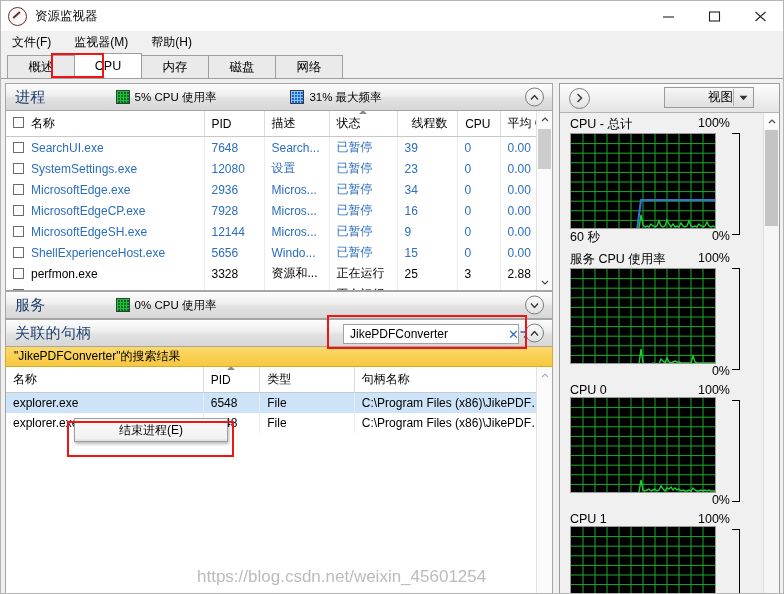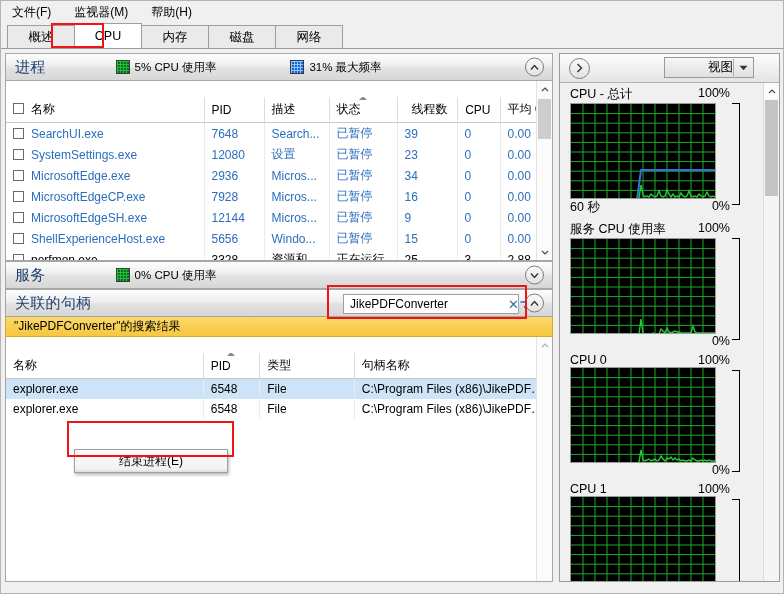--- a/index.html
+++ b/index.html
@@ -61,21 +61,21 @@
     background-size:3px 3px;}
   .chev{position:absolute;right:8px;top:50%;transform:translateY(-50%);
         width:17px;height:17px;border-radius:50%;border:1px solid #7d7d7d;
         background:linear-gradient(to bottom,#fbfbfb,#e2e2e2);
         display:flex;align-items:center;justify-content:center;}
   .chev svg{display:block;}
 
   
   .tbl-wrap{background:#fff;border:1px solid #a6a6a6;border-top:none;box-sizing:border-box;
             position:relative;overflow:hidden;}
-  table.grid{border-collapse:collapse;width:100%;table-layout:fixed;font-size:12px;margin-top:16px;}
+  table.grid{border-collapse:collapse;width:100%;table-layout:fixed;font-size:12px;}
   table.grid th{background:#fff;border-right:1px solid #dcdcdc;border-bottom:1px solid #c8c8c8;
     font-weight:400;text-align:left;padding:4px 6px 4px 7px;height:21px;box-sizing:border-box;
     font-size:12px;color:#000;position:relative;white-space:nowrap;overflow:hidden;}
   table.grid th.num{text-align:right;padding-right:9px;}
   table.grid td{border-right:1px solid #ececec;padding:2px 6px 2px 7px;height:20px;
     box-sizing:border-box;white-space:nowrap;overflow:hidden;text-overflow:ellipsis;font-size:12px;}
   table.grid td.num{padding-right:9px;}
   tr.suspended td{color:#2b6ebd;}
   tr.running td{color:#000;}
   tr.selrow td{background:#cde3f7;}
@@ -103,21 +103,21 @@
   .refresh-ic{width:20px;display:flex;align-items:center;justify-content:center;}
   .search-hl{position:absolute;right:25px;top:-5px;width:200px;height:34px;
     border:2.2px solid #f01414;box-sizing:border-box;z-index:8;pointer-events:none;}
 
   
   .banner{background:linear-gradient(to bottom,#fcd96a,#f7c73f);
     border:1px solid #d8ab26;border-top:none;height:20px;display:flex;align-items:center;
     padding-left:8px;font-size:12px;color:#000;box-sizing:border-box;}
 
   
-  .ctxmenu{position:absolute;left:73px;top:448px;width:152px;
+  .ctxmenu{position:absolute;left:73px;top:417px;width:152px;
     background:linear-gradient(to bottom,#fbfbfb 0%,#f2f2f2 88%,#dcdcdc 100%);
     border:1px solid #a0a0a0;box-shadow:1px 2px 3px rgba(0,0,0,.28);z-index:30;}
   .ctxmenu .mi{height:22px;display:flex;align-items:center;justify-content:center;
     font-size:12px;color:#000;}
   .ctx-hl{position:absolute;left:66px;top:420px;width:167px;height:36px;
     border:2.4px solid #f01414;box-sizing:border-box;z-index:31;pointer-events:none;}
 
   
   .rp-toolbar{height:28px;display:flex;align-items:center;
     background:linear-gradient(to bottom,#fdfdfd,#e4e4e4);border-bottom:1px solid #b4b4b4;
@@ -146,20 +146,42 @@
 
   .watermark{position:absolute;left:196px;top:566px;width:420px;
     font-size:17px;color:rgba(150,150,150,.65);white-space:nowrap;z-index:40;pointer-events:none;
     font-family:"Liberation Sans",sans-serif;}
 </style>
 </head>
 <body>
 
 <div class="win">
 
+  <div class="titlebar">
+    <div class="app-icon"></div>
+    <div class="title-text">资源监视器</div>
+    <div class="wctrls">
+      <div class="wbtn">
+        <svg width="13" height="11" viewBox="0 0 13 11">
+            <line x1="1" y1="6" x2="12" y2="6" stroke="#202020" stroke-width="1.1"></line>
+          </svg>
+      </div>
+      <div class="wbtn">
+        <svg width="13" height="11" viewBox="0 0 13 11">
+            <rect x="1.5" y="1" width="10" height="9" fill="none" stroke="#202020" stroke-width="1.1"></rect>
+          </svg>
+      </div>
+      <div class="wbtn">
+        <svg width="13" height="11" viewBox="0 0 13 11">
+            <line x1="1.5" y1="1" x2="11.5" y2="10" stroke="#202020" stroke-width="1.1"></line>
+            <line x1="11.5" y1="1" x2="1.5" y2="10" stroke="#202020" stroke-width="1.1"></line>
+          </svg>
+      </div>
+    </div>
+  </div>
 
   <div class="menubar">
     <div class="menu-item">文件(F)</div>
     <div class="menu-item">监视器(M)</div>
     <div class="menu-item">帮助(H)</div>
   </div>
 
   <div class="tabstrip">
     <div class="tab">概述</div>
     <div class="tab active">CPU</div>
@@ -570,13 +592,14 @@
         </div>
       </div>
     </div>
   </div>
 
   <div class="ctxmenu">
     <div class="mi">结束进程(E)</div>
   </div>
   <div class="ctx-hl"></div>
 
+  <div class="watermark">https://blog.csdn.net/weixin_45601254</div>
 </div>
 
 </body></html>

